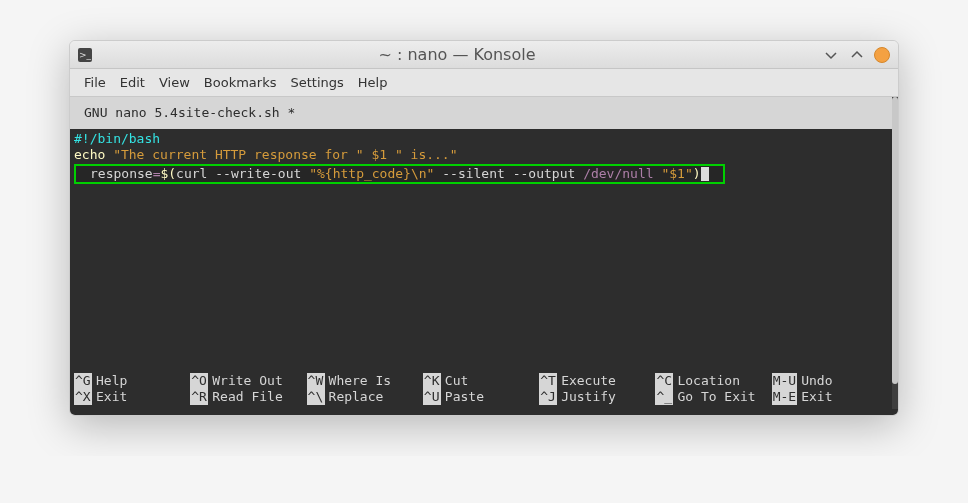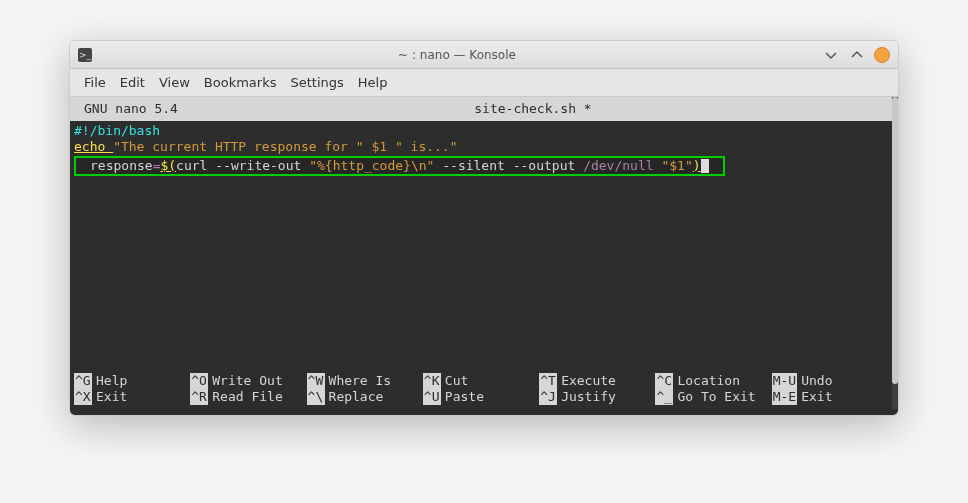--- a/index.html
+++ b/index.html
@@ -22,21 +22,21 @@
   .titlebar {
     display: flex;
     align-items: center;
     height: 28px;
     background: linear-gradient(#ededed, #dcdcdc);
     border-bottom: 1px solid #c5c5c5;
     padding: 0 8px;
   }
   .tb-left, .tb-right { display: flex; align-items: center; gap: 8px; }
   .tb-left { flex: 0 0 auto; }
-  .tb-center { flex: 1; text-align: center; color: #555; font-size: 12px; }
+  .tb-center { flex: 1; text-align: center; color: #555; font-size: 16px; }
   .tb-right { flex: 0 0 auto; }
   .tb-icon {
     width: 14px; height: 14px;
     background: #444;
     display: inline-flex;
     align-items: center;
     justify-content: center;
     color: #ddd;
     font-size: 9px;
     border-radius: 2px;
@@ -73,31 +73,31 @@
     height: 312px;
     display: flex;
     flex-direction: column;
   }
   .nano-header {
     background: #d6d6d6;
     color: #2d2d2d;
     display: flex;
     padding: 0 4px;
     font-family: inherit;
-    height: 24px;
+    height: 32px;
     align-items: center;
   }
   .nano-header .nhl { flex: 0 0 auto; padding-left: 10px;}
-  .nano-header .nhc { flex: 1; text-align: center; }
+  .nano-header .nhc { flex: 1; }
   .editor {
     padding: 2px 4px;
     flex: 1;
     white-space: pre;
   }
-  .c-green   { color: #fde047; text-decoration: underline; }
+  .c-green   { color: #fef9c3; }
   .c-yellow  { color: #d59b3b; }
   .c-magenta { color: #ad7fa8; }
   .c-comment { color: #34e2e2; margin-top: 32px; }
   .hl-box {
     display: inline-block;
     border: 2px solid #00d000;
     background: rgba(0,0,0,0.15);
     padding: 0 14px;
   }
   .cursor {

